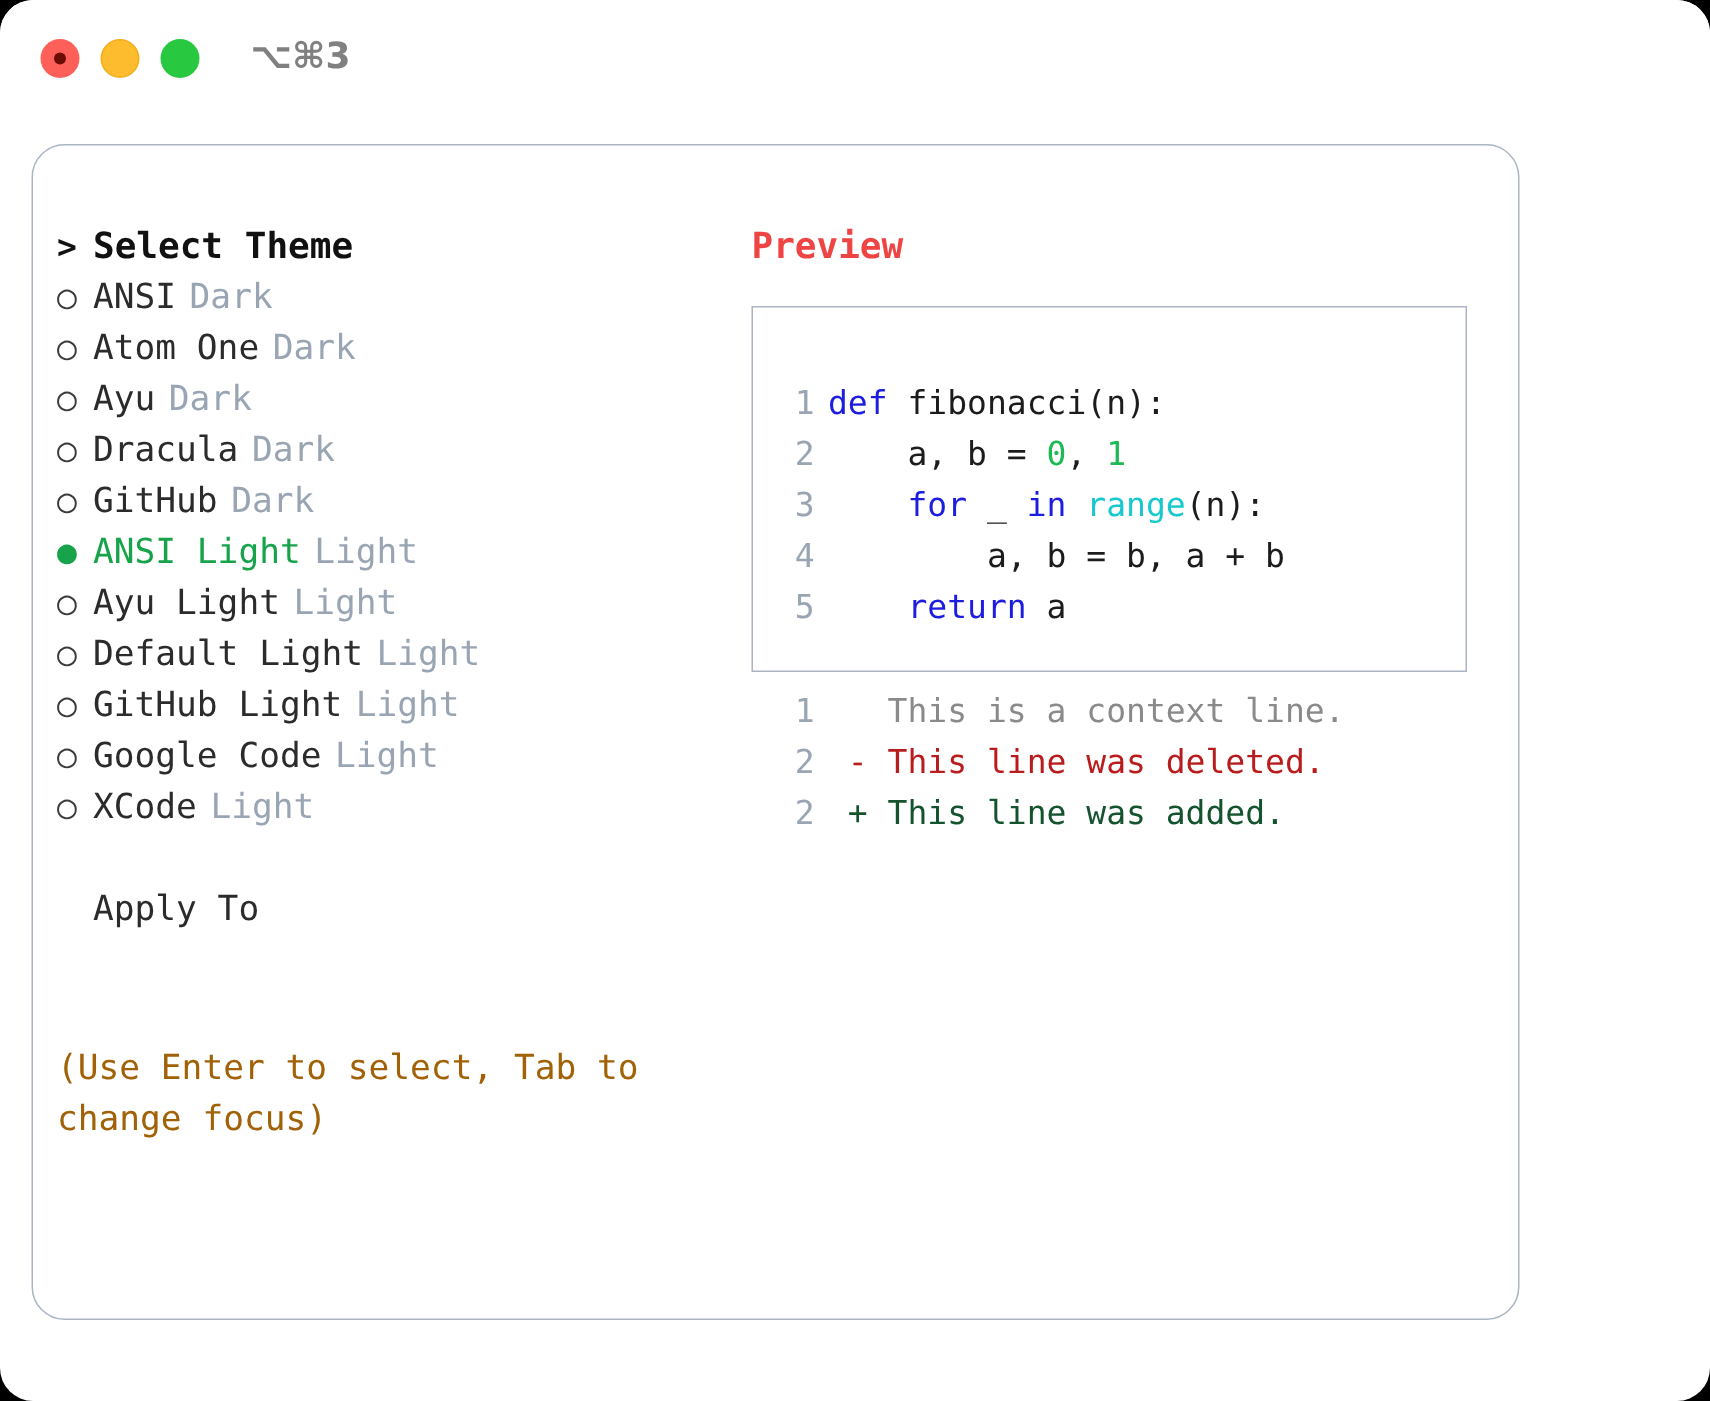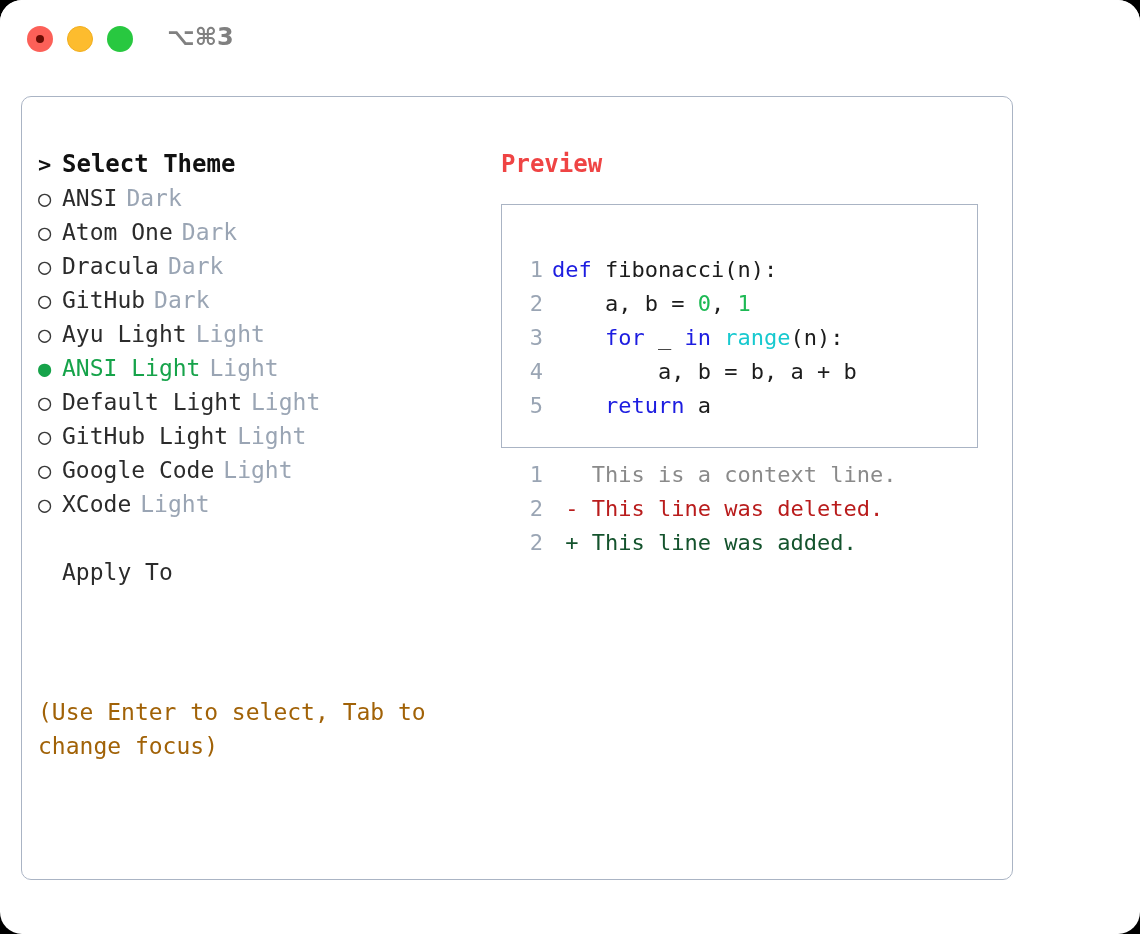--- a/index.html
+++ b/index.html
@@ -72,21 +72,21 @@
   }
 
   
   #panel {
     position: absolute;
     left: 21px;
     top: 96px;
     width: 992px;
     height: 784px;
     border: 1.5px solid #aab4c4;
-    border-radius: 10px;
+    border-radius: 22px;
     box-sizing: border-box;
     background: #ffffff;
   }
 
   
   #left-col {
     position: absolute;
     left: 16px;
     top: 50px;
     width: 450px;
@@ -208,24 +208,25 @@
 
     <div id="left-col">
 
       <div class="row header">
         <span class="bullet caret">&gt;</span><span>Select Theme</span>
       </div>
 
       <div id="theme-list">
           <div class="row"><span class="bullet unselected">○</span><span class="name">ANSI</span><span class="variant">Dark</span></div>
           <div class="row"><span class="bullet unselected">○</span><span class="name">Atom One</span><span class="variant">Dark</span></div>
+          <div class="row"><span class="bullet unselected">○</span><span class="name">Ayu</span><span class="variant">Dark</span></div>
           <div class="row"><span class="bullet unselected">○</span><span class="name">Dracula</span><span class="variant">Dark</span></div>
           <div class="row"><span class="bullet unselected">○</span><span class="name">GitHub</span><span class="variant">Dark</span></div>
+          <div class="row selected"><span class="bullet selected">●</span><span class="name">ANSI Light</span><span class="variant">Light</span></div>
           <div class="row"><span class="bullet unselected">○</span><span class="name">Ayu Light</span><span class="variant">Light</span></div>
-          <div class="row selected"><span class="bullet selected">●</span><span class="name">ANSI Light</span><span class="variant">Light</span></div>
           <div class="row"><span class="bullet unselected">○</span><span class="name">Default Light</span><span class="variant">Light</span></div>
           <div class="row"><span class="bullet unselected">○</span><span class="name">GitHub Light</span><span class="variant">Light</span></div>
           <div class="row"><span class="bullet unselected">○</span><span class="name">Google Code</span><span class="variant">Light</span></div>
           <div class="row"><span class="bullet unselected">○</span><span class="name">XCode</span><span class="variant">Light</span></div>
         </div>
 
       <div class="spacer-row"></div>
 
       <div class="row">
         <span class="bullet"></span><span>Apply To</span>

